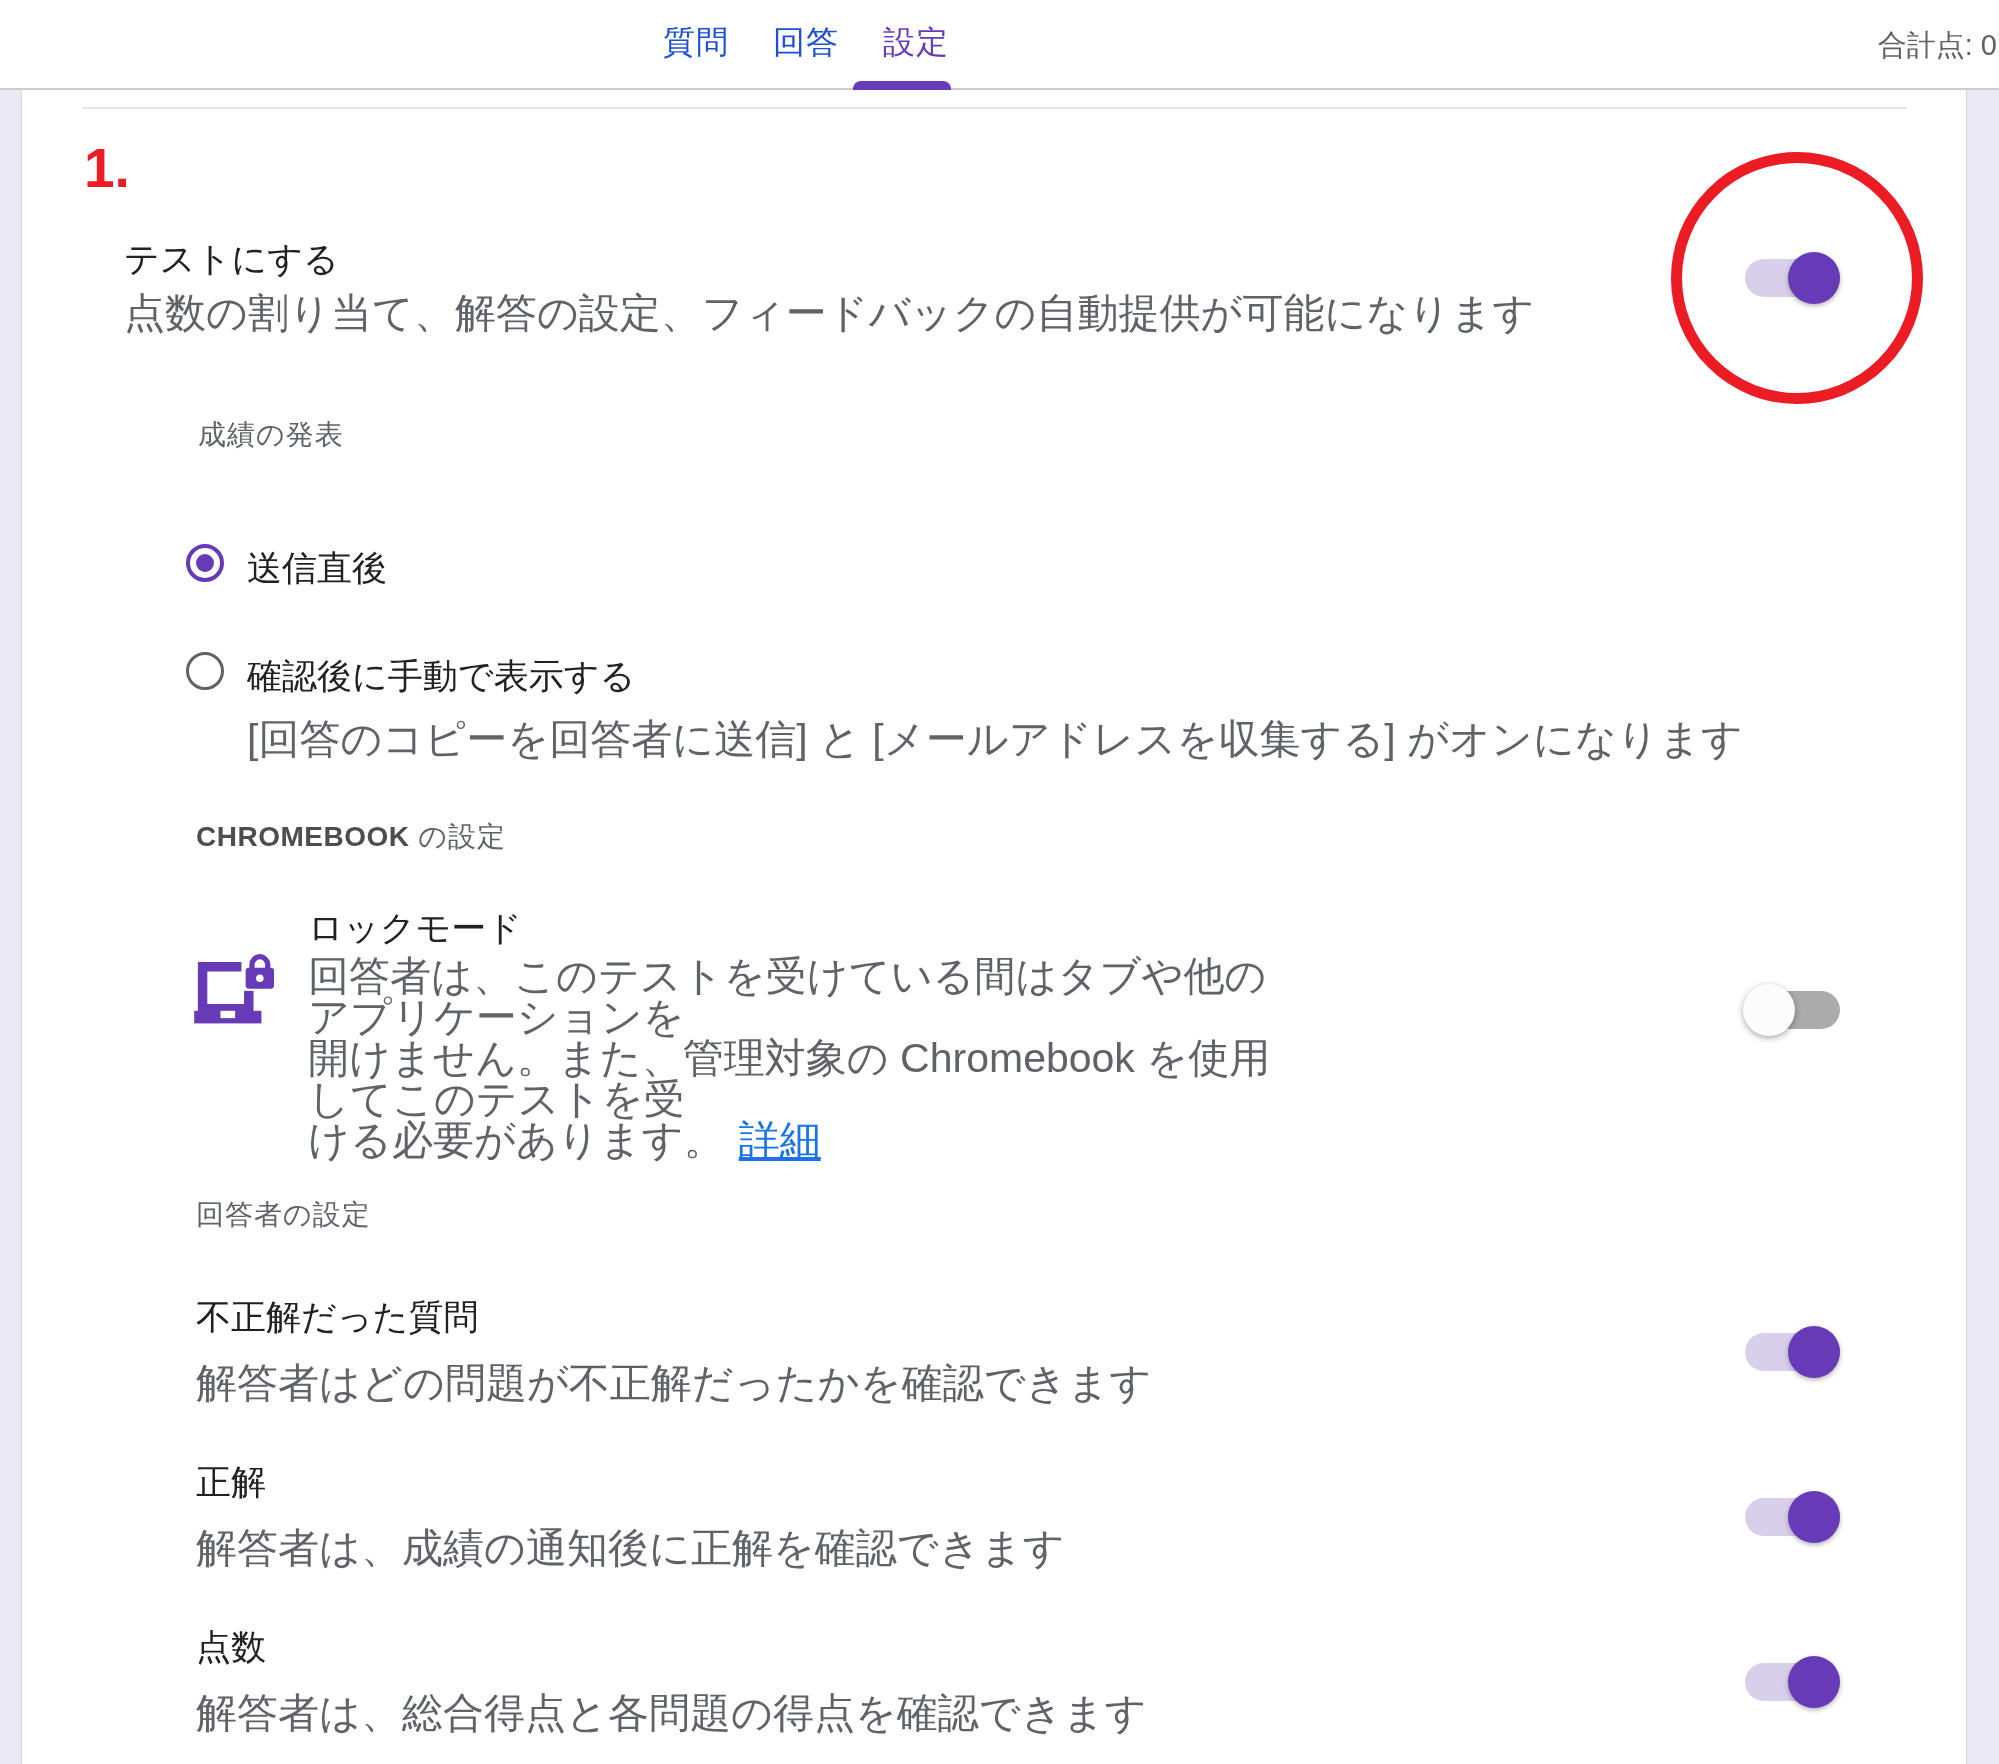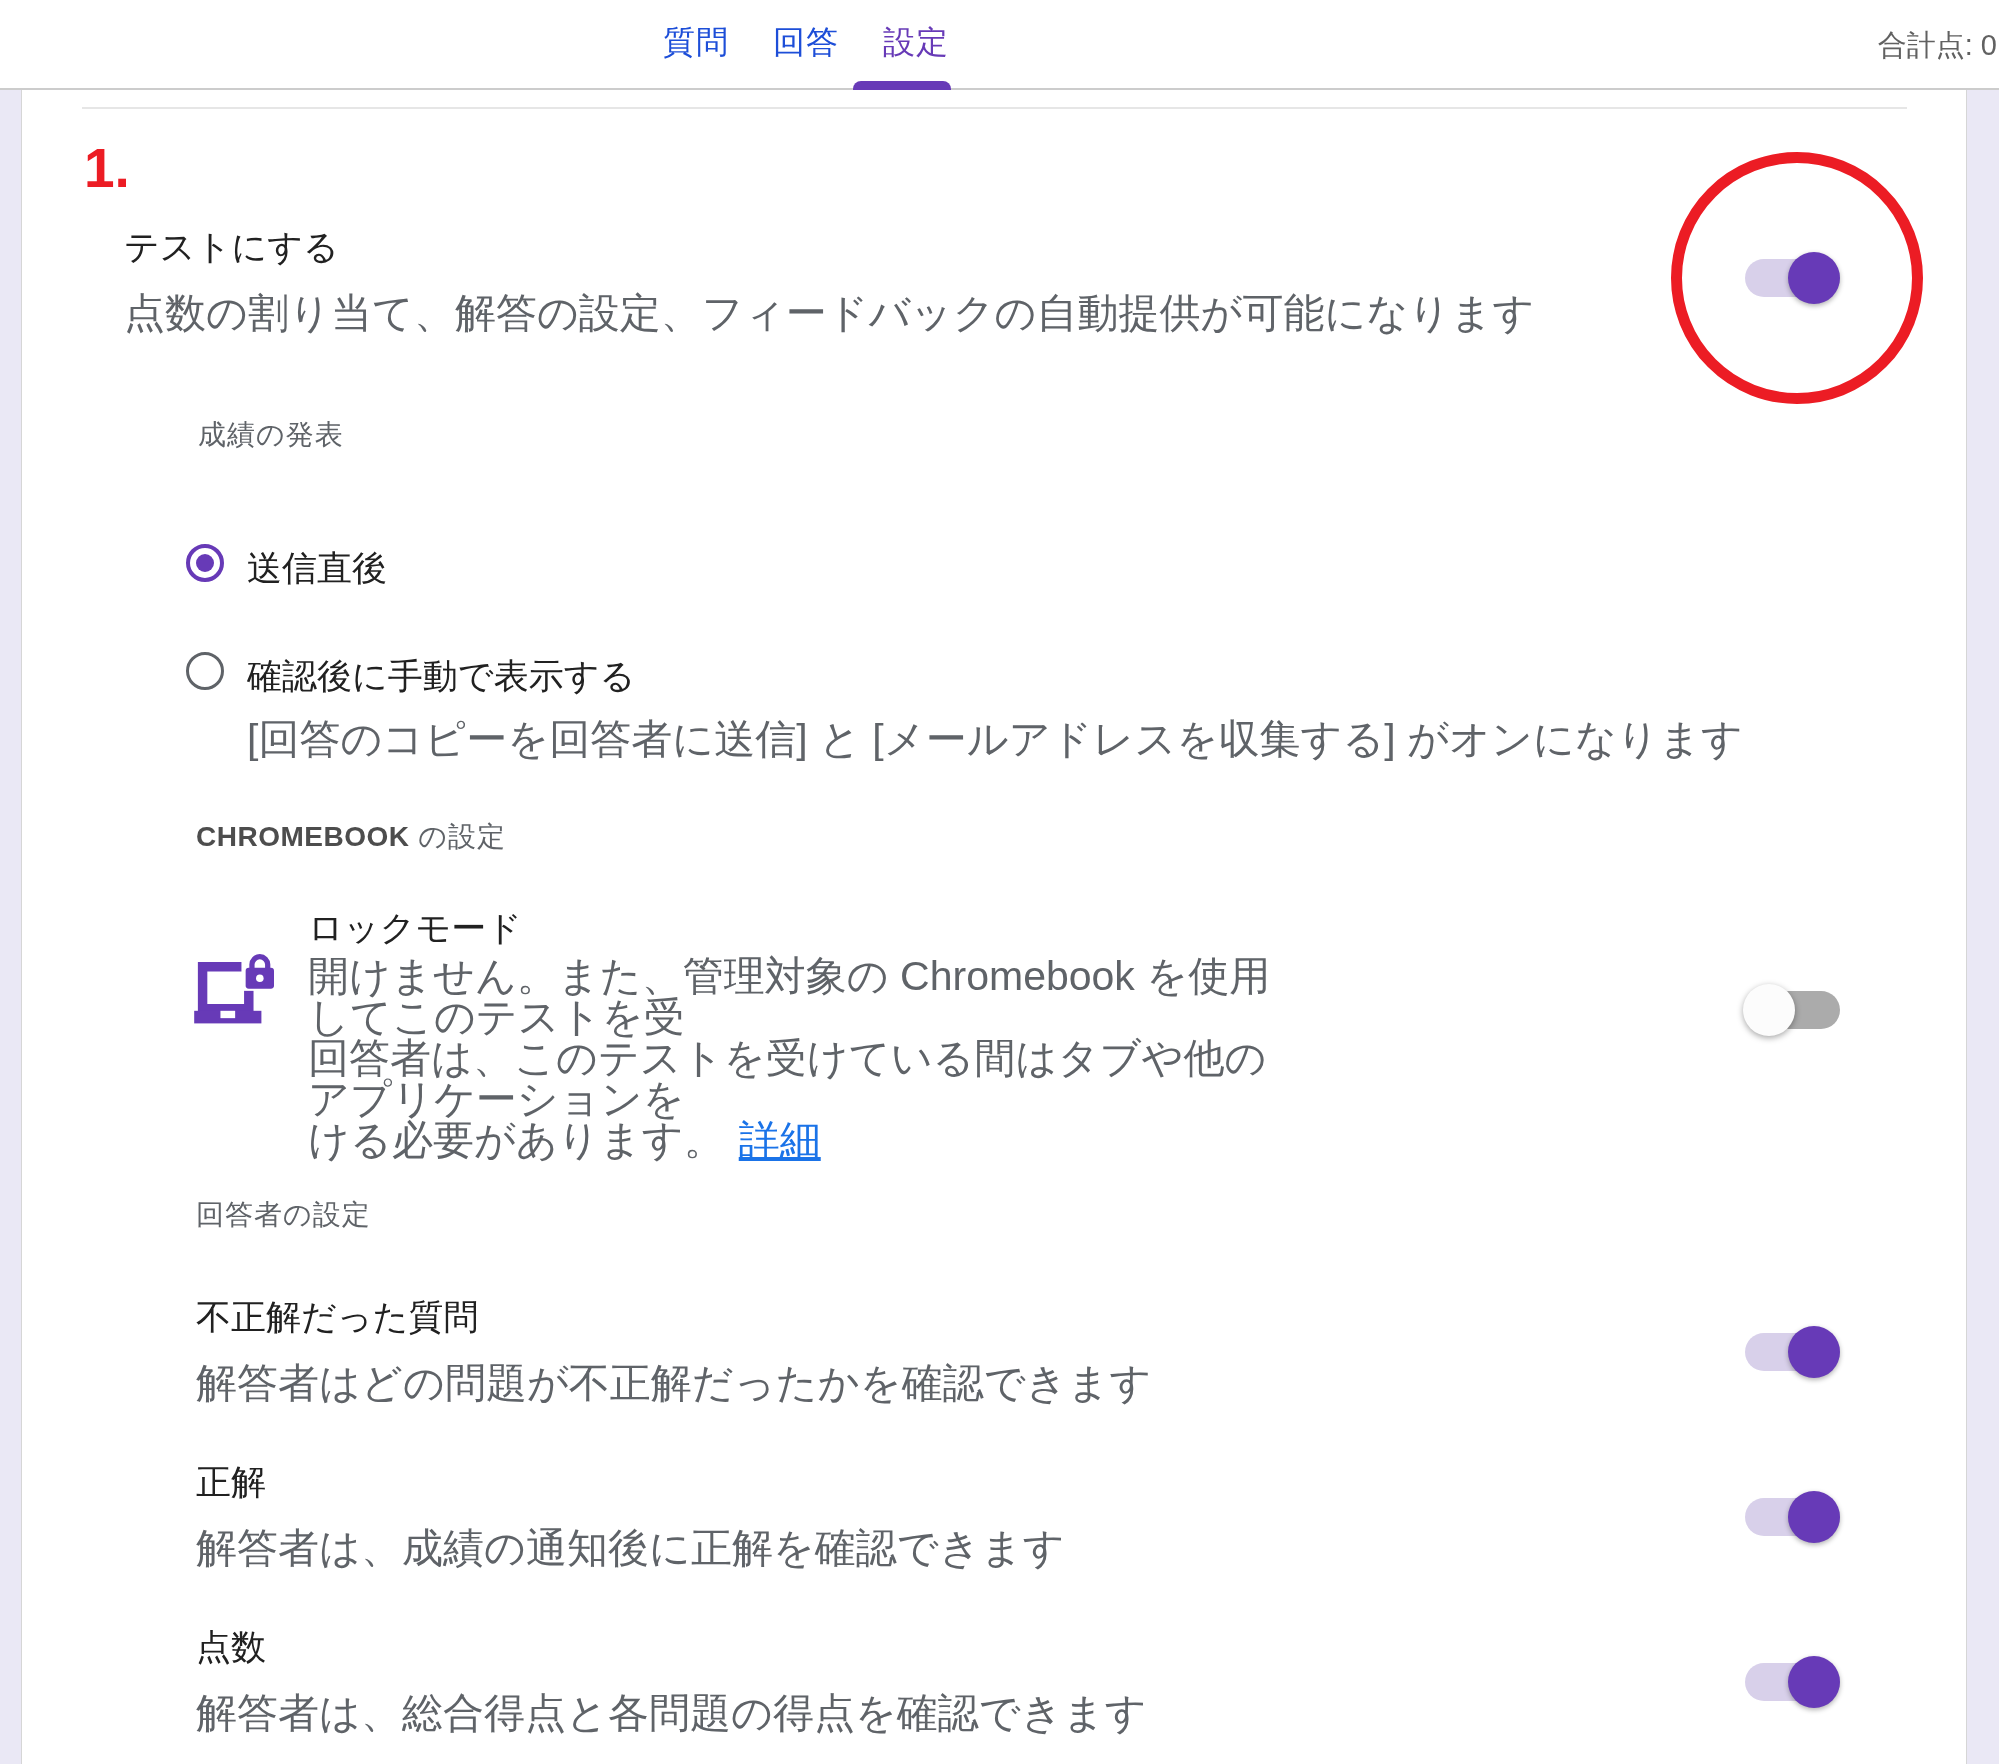--- a/index.html
+++ b/index.html
@@ -47,21 +47,21 @@
   
   .step-number { left:84px; top:136px; font-size:55px; font-weight:bold; color:#ec1c24; }
   .row-title   { font-size:35px; color:#212121; }
   .row-desc    { font-size:41px; color:#5f6368; }
   .section-label { font-size:28px; color:#5f6368; letter-spacing:1px; }
   .section-label b { color:#4d4d4d; letter-spacing:0.5px; }
   .radio-label { font-size:35px; color:#212121; cursor:pointer; }
   .link { color:#1a73e8; text-decoration:underline; margin-left:14px; cursor:pointer; }
 
   
-  .quiz-title   { left:124px; top:224px; }
+  .quiz-title   { left:124px; top:236px; }
   .quiz-desc    { left:124px; top:286px; }
   .grades-label { left:198px; top:416px; }
   .radio-1      { left:186px; top:544px; }
   .radio-1-label{ left:247px; top:545px; }
   .radio-2      { left:186px; top:652px; }
   .radio-2-label{ left:247px; top:653px; }
   .radio-2-desc { left:247px; top:712px; }
   .chromebook-label { left:196px; top:818px; }
   .lock-title   { left:308px; top:905px; }
   .laptop-icon  { left:190px; top:950px; width:84px; height:88px; }
@@ -160,22 +160,22 @@
       <path d="M12 14 H56 V54 H12 Z" fill="none" stroke="#673ab7" stroke-width="9"></path>
       <rect x="4" y="56" width="64" height="12" fill="#673ab7"></rect>
       <rect x="29" y="56" width="14" height="7" fill="#ffffff"></rect>
       <rect x="49" y="0" width="31" height="37" fill="#ffffff"></rect>
       <path d="M59 16 v-4 a7.5 7.5 0 0 1 15 0 v4" fill="none" stroke="#673ab7" stroke-width="5"></path>
       <rect x="53" y="15" width="27" height="20" rx="3" fill="#673ab7"></rect>
       <circle cx="66.5" cy="25" r="3.6" fill="#ffffff"></circle>
     </svg>
 
     <div class="abs row-desc lock-desc">
+      <span class="line">回答者は、このテストを受けている間はタブや他のアプリケーションを</span>
       <span class="line">開けません。また、管理対象の Chromebook を使用してこのテストを受</span>
-      <span class="line">回答者は、このテストを受けている間はタブや他のアプリケーションを</span>
       <span>
         <span>ける必要があります。</span><a class="link">詳細</a>
       </span>
     </div>
 
     <div class="toggle toggle-lock off">
       <div class="track"></div>
       <div class="knob"></div>
     </div>
 

